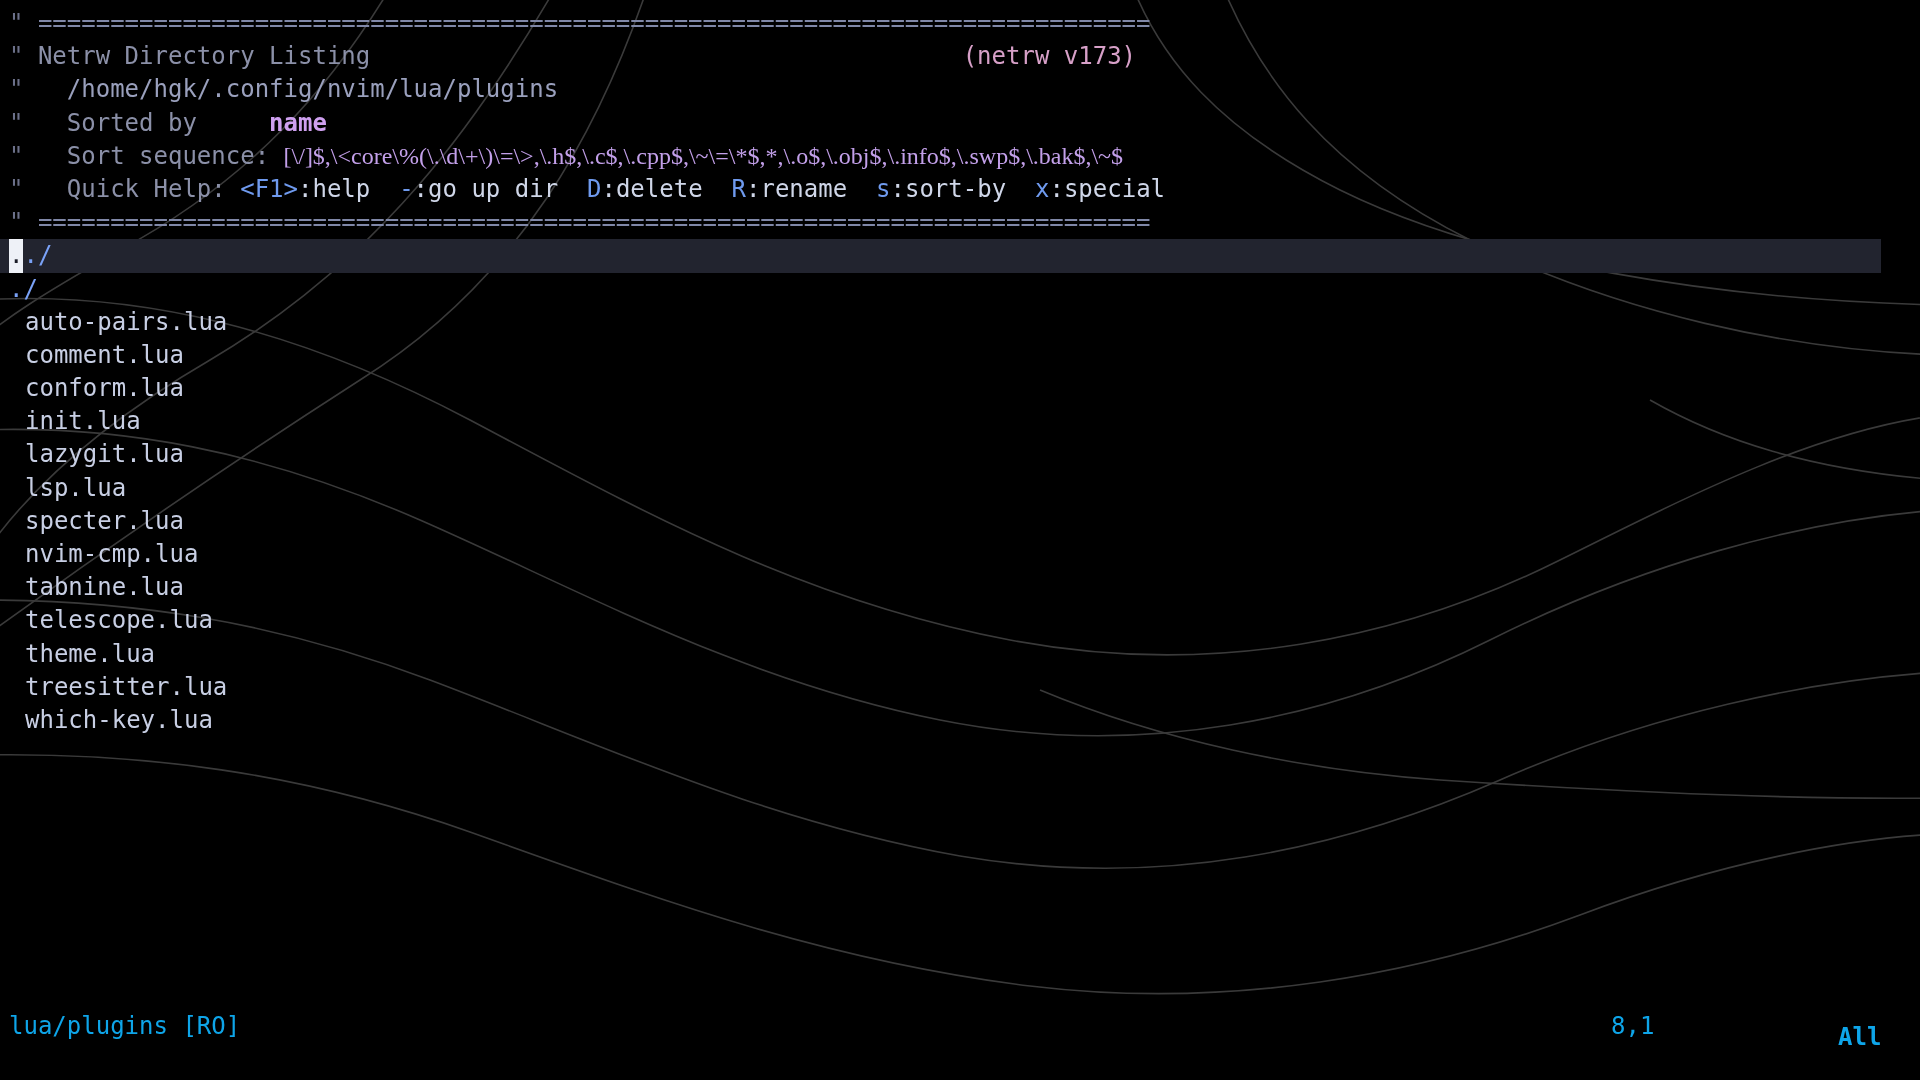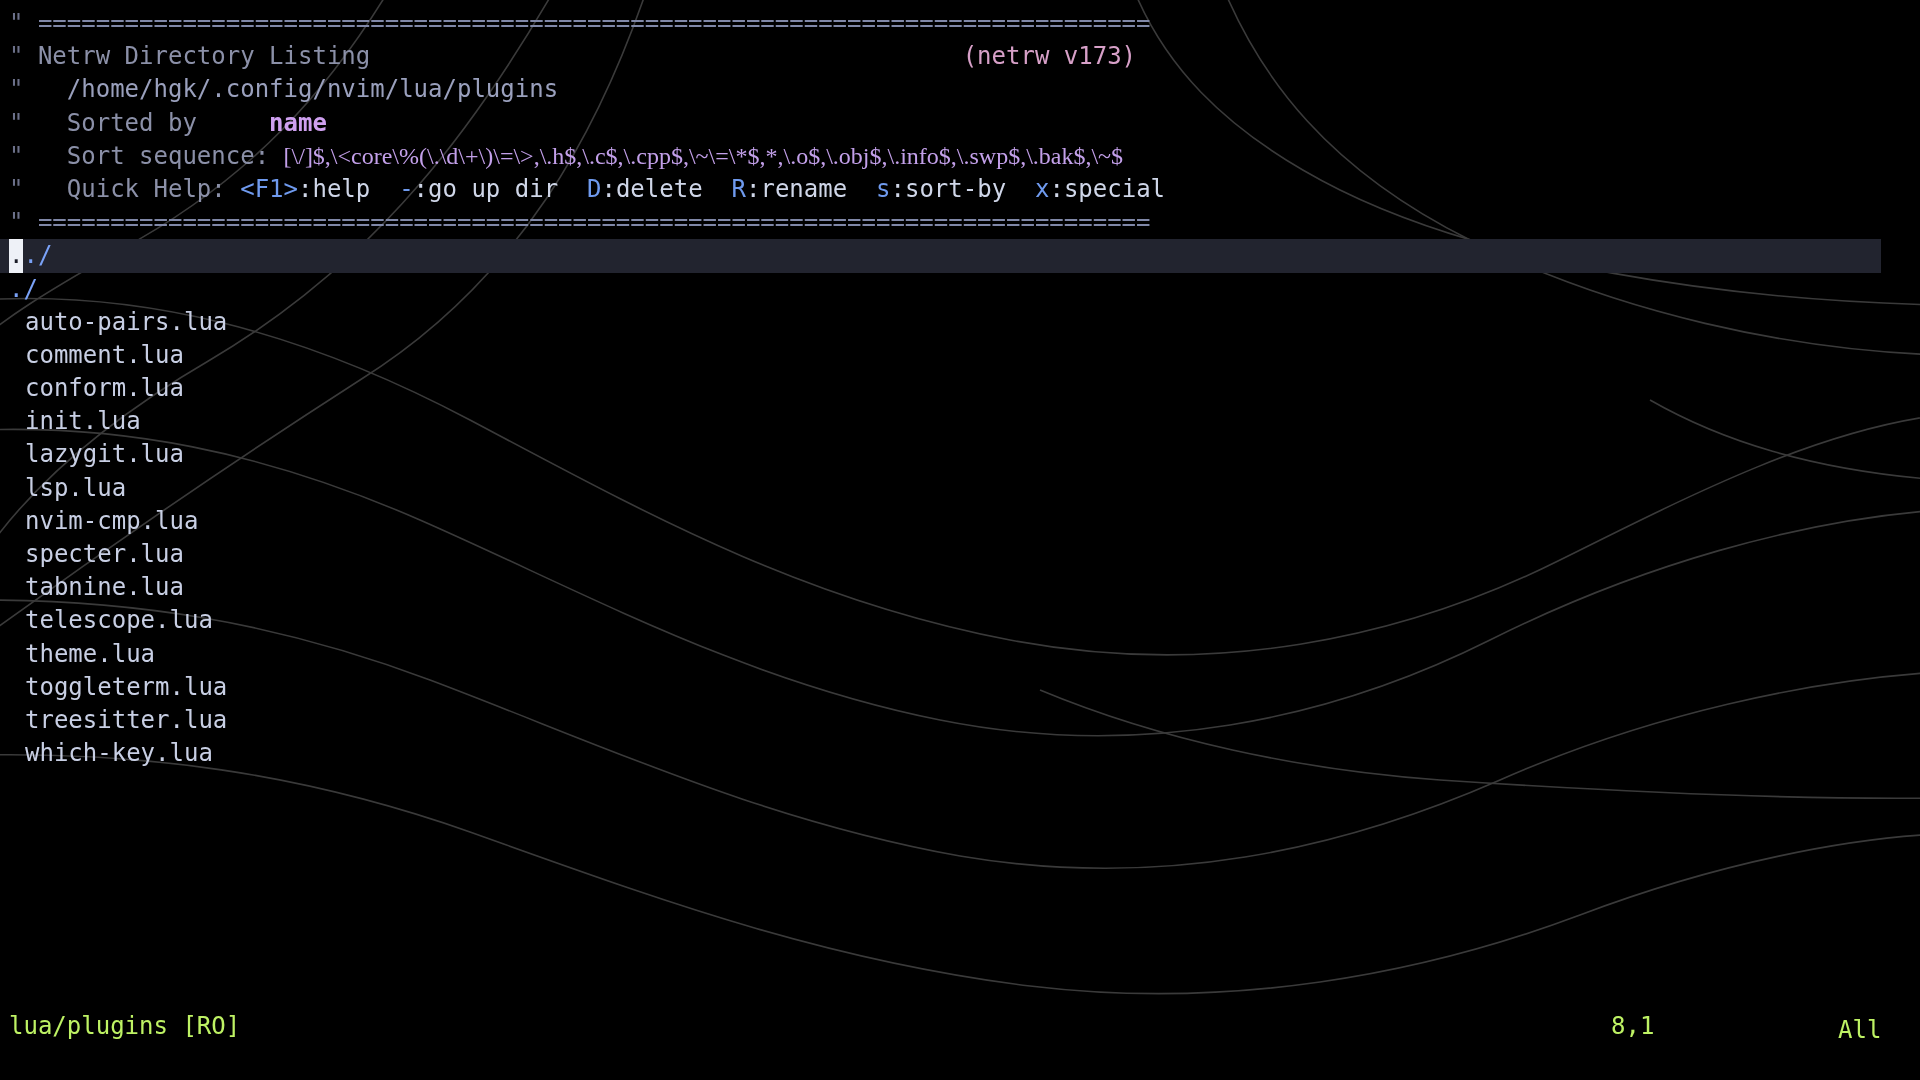--- a/index.html
+++ b/index.html
@@ -80,26 +80,26 @@
   }
 
   
   .statusline {
     position: absolute;
     left: 0;
     top: 1010px;
     width: 1920px;
     height: 34px;
     white-space: pre;
-    color: #bef264;
+    color: #0ea5e9;
     z-index: 3;
   }
   .status-left  { position: absolute; left: 9px;  top: 0; }
   .status-ruler { position: absolute; left: 1611px; top: 0; text-align: right; }
-  .status-pos   { position: absolute; left: 1838px; top: 4px; }
+  .status-pos   { position: absolute; left: 1838px; top: 11px; font-weight: bold; }
 </style>
 </head>
 <body>
 
 <div id="screen">
 
   <svg id="wallpaper" viewBox="0 0 1920 1080" preserveAspectRatio="none">
     <g fill="none" stroke="#6a6a6a" stroke-width="1.6" opacity="0.55">
       <path d="M 560,-20 C 480,120 380,260 210,360 C 90,430 20,500 -20,560"></path>
       <path d="M 650,-20 C 600,130 520,280 360,380 C 220,470 90,560 -20,640"></path>
@@ -136,26 +136,25 @@
       <div class="line cursorline"><span class="cursorblock dirlink">.</span><span class="dirlink">./</span></div>
 
       <div id="entry-list">
           <div class="line"><span class="dirlink">./</span></div>
           <div class="line"><span class="fname">auto-pairs.lua</span></div>
           <div class="line"><span class="fname">comment.lua</span></div>
           <div class="line"><span class="fname">conform.lua</span></div>
           <div class="line"><span class="fname">init.lua</span></div>
           <div class="line"><span class="fname">lazygit.lua</span></div>
           <div class="line"><span class="fname">lsp.lua</span></div>
+          <div class="line"><span class="fname">specter.lua</span></div>
           <div class="line"><span class="fname">nvim-cmp.lua</span></div>
-          <div class="line"><span class="fname">specter.lua</span></div>
           <div class="line"><span class="fname">tabnine.lua</span></div>
           <div class="line"><span class="fname">telescope.lua</span></div>
           <div class="line"><span class="fname">theme.lua</span></div>
-          <div class="line"><span class="fname">toggleterm.lua</span></div>
           <div class="line"><span class="fname">treesitter.lua</span></div>
           <div class="line"><span class="fname">which-key.lua</span></div>
         </div>
 
     </div>
 
     <div class="statusline">
       <span class="status-left">lua/plugins [RO]</span>
       <span class="status-ruler">8,1</span>
       <span class="status-pos">All</span>

